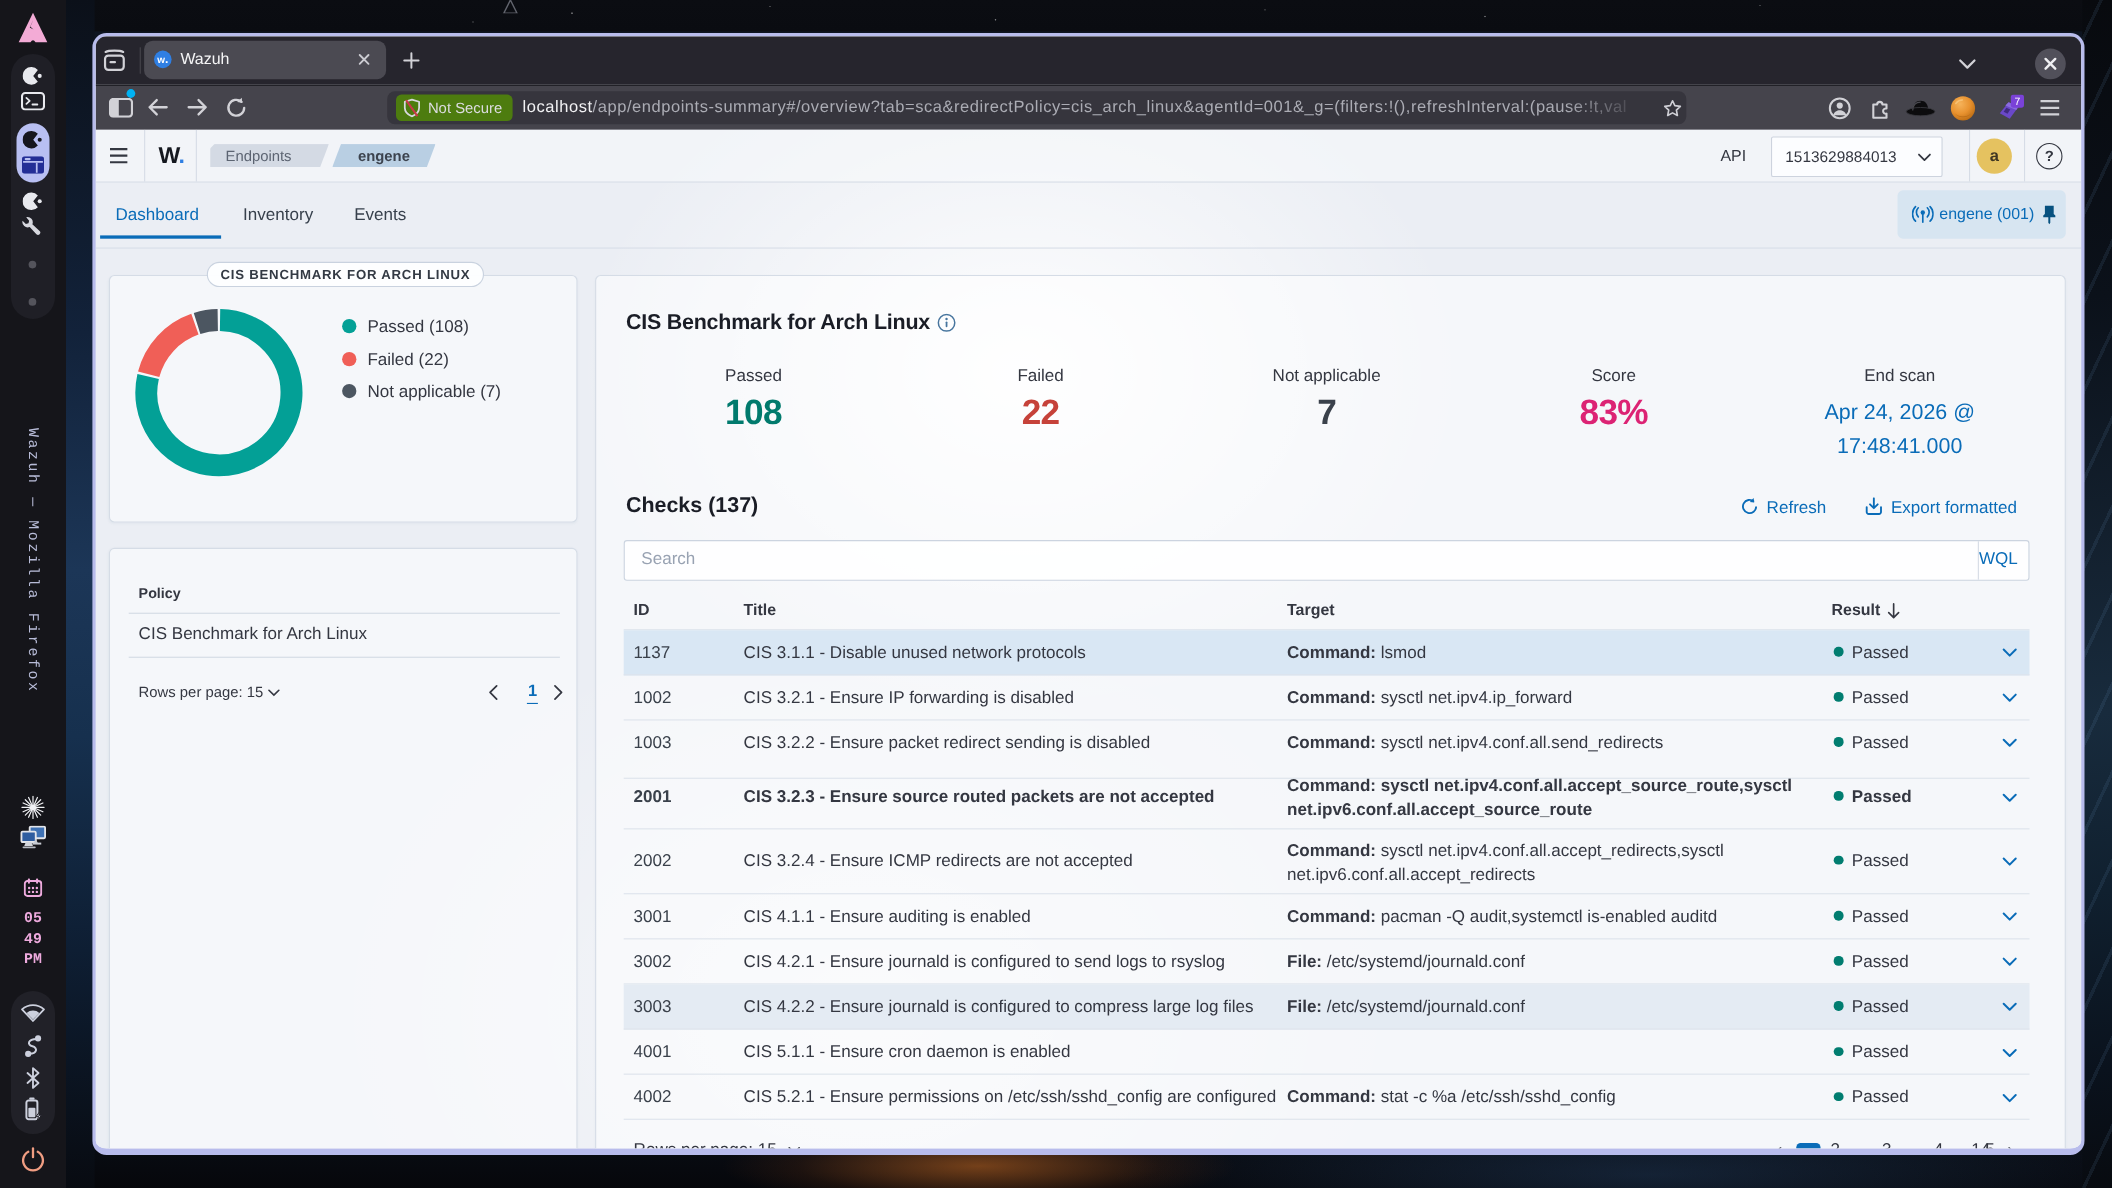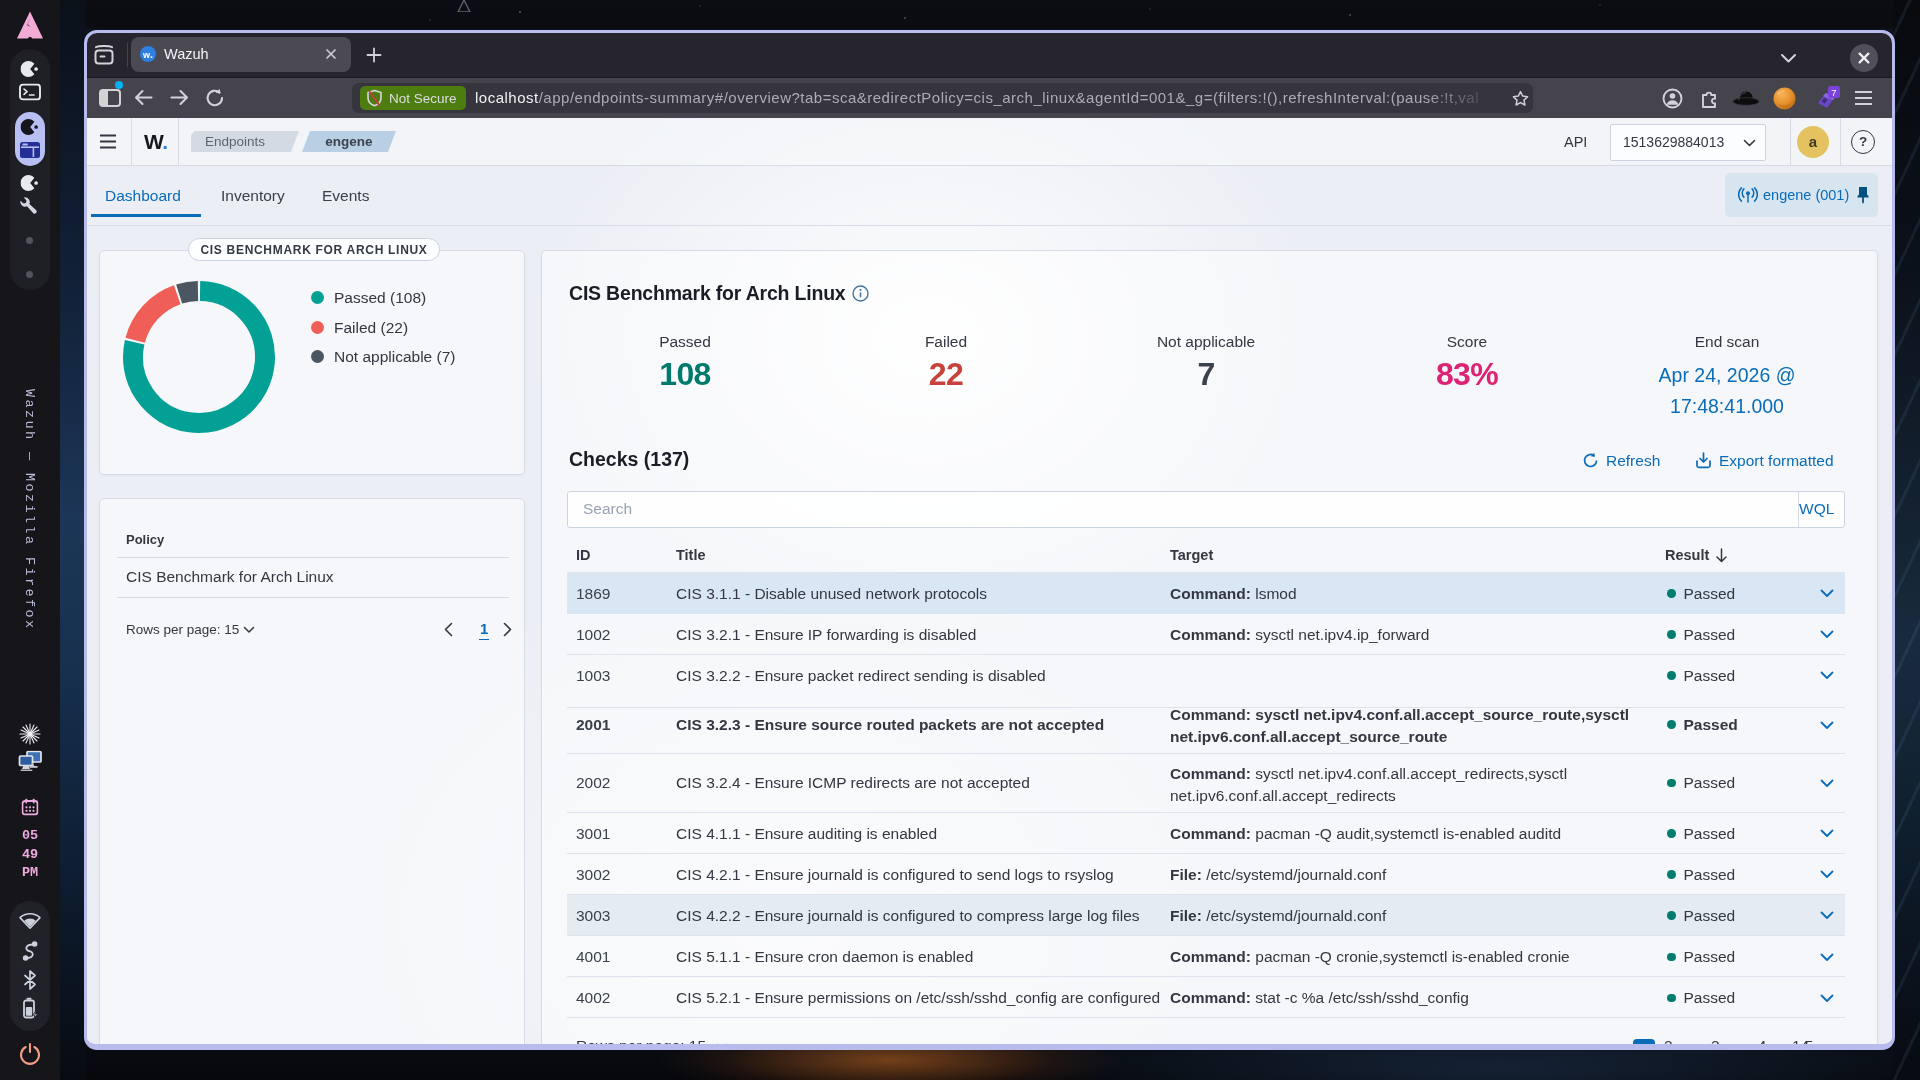--- a/index.html
+++ b/index.html
@@ -402,40 +402,41 @@
       <div class="th" style="left:489px;top:429px">ID</div>
       <div class="th" style="left:589px;top:429px">Title</div>
       <div class="th" style="left:1083px;top:429px">Target</div>
       <div class="th" style="left:1578px;top:429px">Result</div>
       <svg class="abs" style="left:1628px;top:430px" width="13" height="15" viewBox="0 0 13 15">
           <path d="M6.5 1 V13 M2 9 L6.5 13.5 L11 9" fill="none" stroke="#343741" stroke-width="1.5" stroke-linecap="round" stroke-linejoin="round"></path>
         </svg>
       <div class="abs" style="left:480px;top:454px;width:1278px;height:1px;background:#dde3ec"></div>
 <div id="rows">
 <div class="row" style="top:454.5px;height:41.0px;background:#d9e7f4;">
-  <div class="cid" style="line-height:41.0px">1869</div>
+  <div class="cid" style="line-height:41.0px">1137</div>
   <div class="ctit" style="line-height:41.0px">CIS 3.1.1 - Disable unused network protocols</div>
   <div class="ctgt" style="line-height:41.0px"><b>Command:</b> lsmod</div>
   <div class="cres" style="line-height:41.0px"><span class="dot"></span>Passed</div>
   <svg class="chev" style="top:16.5px" width="14" height="9" viewBox="0 0 14 9">
               <path d="M1.5 1.5 L7 7 L12.5 1.5" fill="none" stroke="#0a6cb8" stroke-width="1.8" stroke-linecap="round" stroke-linejoin="round"></path>
             </svg>
 </div>
 <div class="row" style="top:495.5px;height:41.0px;">
   <div class="cid" style="line-height:41.0px">1002</div>
   <div class="ctit" style="line-height:41.0px">CIS 3.2.1 - Ensure IP forwarding is disabled</div>
   <div class="ctgt" style="line-height:41.0px"><b>Command:</b> sysctl net.ipv4.ip_forward</div>
   <div class="cres" style="line-height:41.0px"><span class="dot"></span>Passed</div>
   <svg class="chev" style="top:16.5px" width="14" height="9" viewBox="0 0 14 9">
               <path d="M1.5 1.5 L7 7 L12.5 1.5" fill="none" stroke="#0a6cb8" stroke-width="1.8" stroke-linecap="round" stroke-linejoin="round"></path>
             </svg>
 </div>
 <div class="row" style="top:536.5px;height:53px;">
   <div class="cid" style="line-height:41.0px">1003</div>
   <div class="ctit" style="line-height:41.0px">CIS 3.2.2 - Ensure packet redirect sending is disabled</div>
+  <div class="ctgt" style="line-height:41.0px"><b>Command:</b> sysctl net.ipv4.conf.all.send_redirects</div>
   <div class="cres" style="line-height:41.0px"><span class="dot"></span>Passed</div>
   <svg class="chev" style="top:16.5px" width="14" height="9" viewBox="0 0 14 9">
               <path d="M1.5 1.5 L7 7 L12.5 1.5" fill="none" stroke="#0a6cb8" stroke-width="1.8" stroke-linecap="round" stroke-linejoin="round"></path>
             </svg>
 </div>
 <div class="row" style="top:577.5px;height:58.5px;font-weight:bold;">
   <div class="cid" style="line-height:58.5px">2001</div>
   <div class="ctit" style="line-height:58.5px">CIS 3.2.3 - Ensure source routed packets are not accepted</div>
   <div class="ctgt" style="padding-top:8.5px"><b>Command:</b> sysctl net.ipv4.conf.all.accept_source_route,sysctl net.ipv6.conf.all.accept_source_route</div>
   <div class="cres" style="line-height:58.5px"><span class="dot"></span>Passed</div>
@@ -475,21 +476,20 @@
   <div class="ctit" style="line-height:41.1px">CIS 4.2.2 - Ensure journald is configured to compress large log files</div>
   <div class="ctgt" style="line-height:41.1px"><b>File:</b> /etc/systemd/journald.conf</div>
   <div class="cres" style="line-height:41.1px"><span class="dot"></span>Passed</div>
   <svg class="chev" style="top:16.6px" width="14" height="9" viewBox="0 0 14 9">
               <path d="M1.5 1.5 L7 7 L12.5 1.5" fill="none" stroke="#0a6cb8" stroke-width="1.8" stroke-linecap="round" stroke-linejoin="round"></path>
             </svg>
 </div>
 <div class="row" style="top:818.0px;height:41.0px;">
   <div class="cid" style="line-height:41.0px">4001</div>
   <div class="ctit" style="line-height:41.0px">CIS 5.1.1 - Ensure cron daemon is enabled</div>
-  <div class="ctgt" style="line-height:41.0px"><b>Command:</b> pacman -Q cronie,systemctl is-enabled cronie</div>
   <div class="cres" style="line-height:41.0px"><span class="dot"></span>Passed</div>
   <svg class="chev" style="top:16.5px" width="14" height="9" viewBox="0 0 14 9">
               <path d="M1.5 1.5 L7 7 L12.5 1.5" fill="none" stroke="#0a6cb8" stroke-width="1.8" stroke-linecap="round" stroke-linejoin="round"></path>
             </svg>
 </div>
 <div class="row" style="top:859.0px;height:41.0px;">
   <div class="cid" style="line-height:41.0px">4002</div>
   <div class="ctit" style="line-height:41.0px">CIS 5.2.1 - Ensure permissions on /etc/ssh/sshd_config are configured</div>
   <div class="ctgt" style="line-height:41.0px"><b>Command:</b> stat -c %a /etc/ssh/sshd_config</div>
   <div class="cres" style="line-height:41.0px"><span class="dot"></span>Passed</div>

